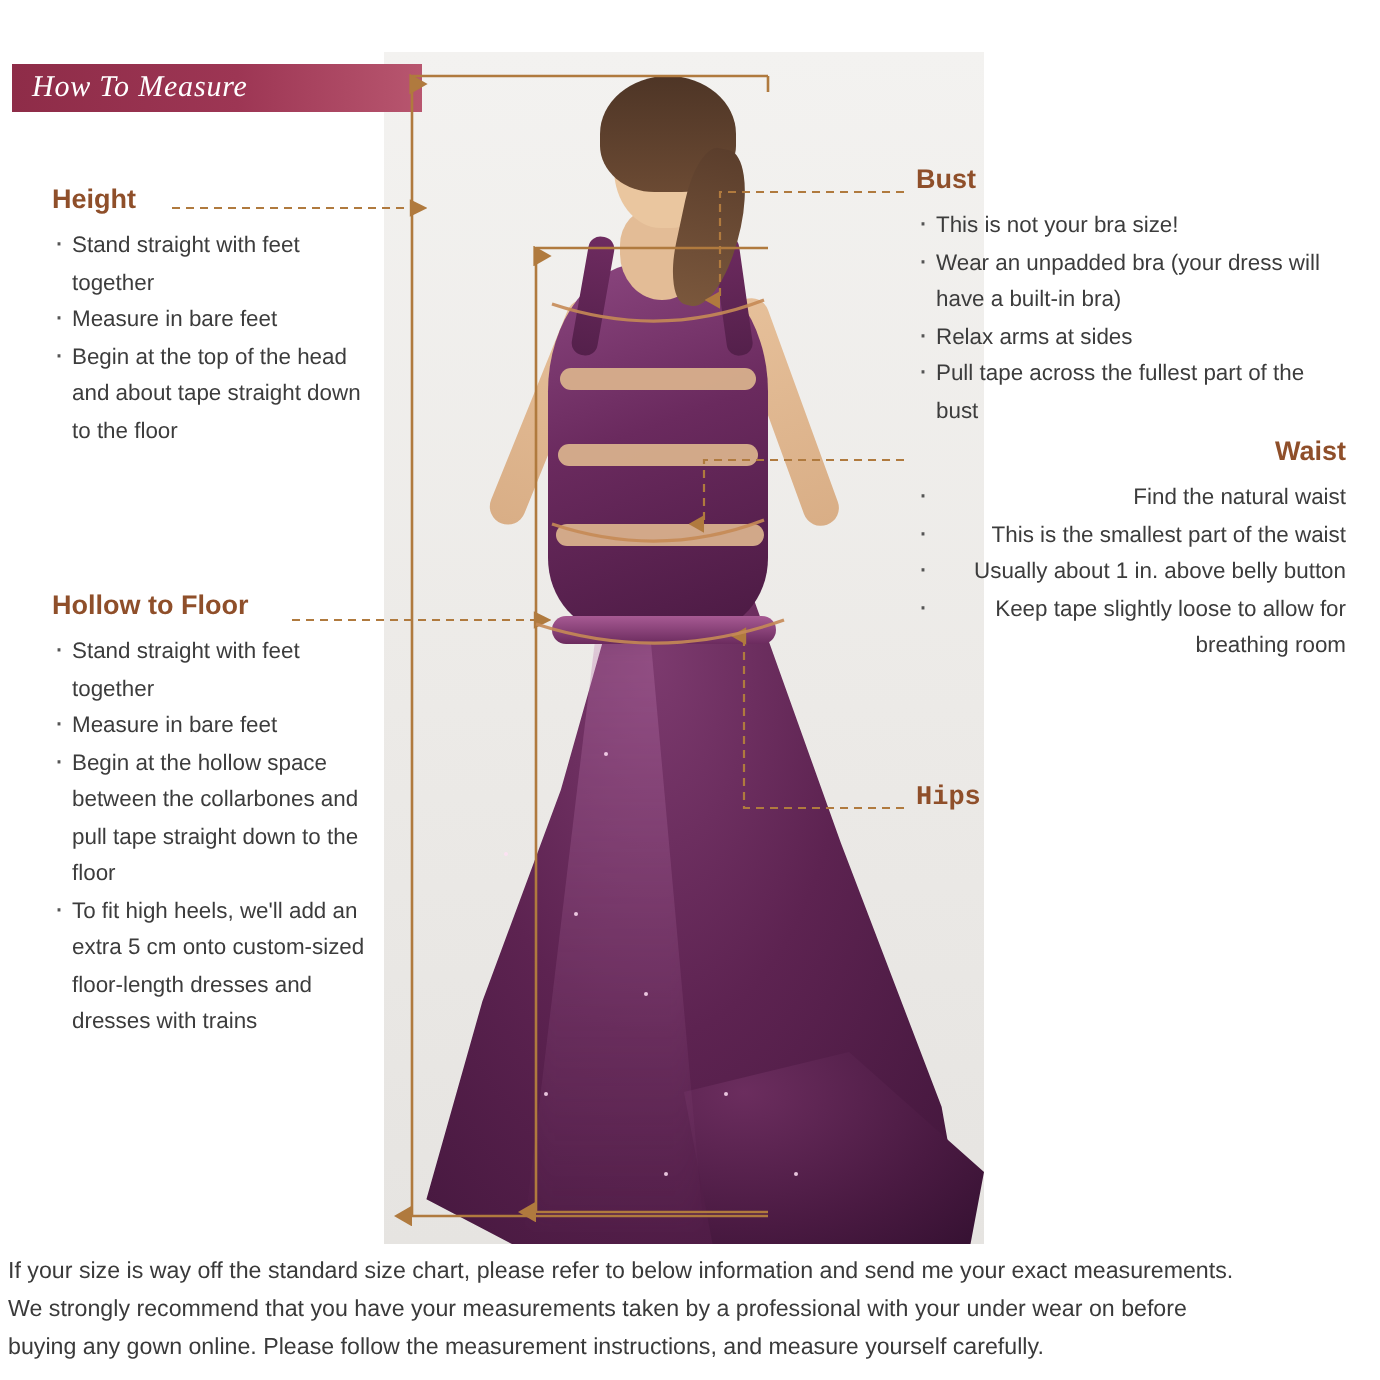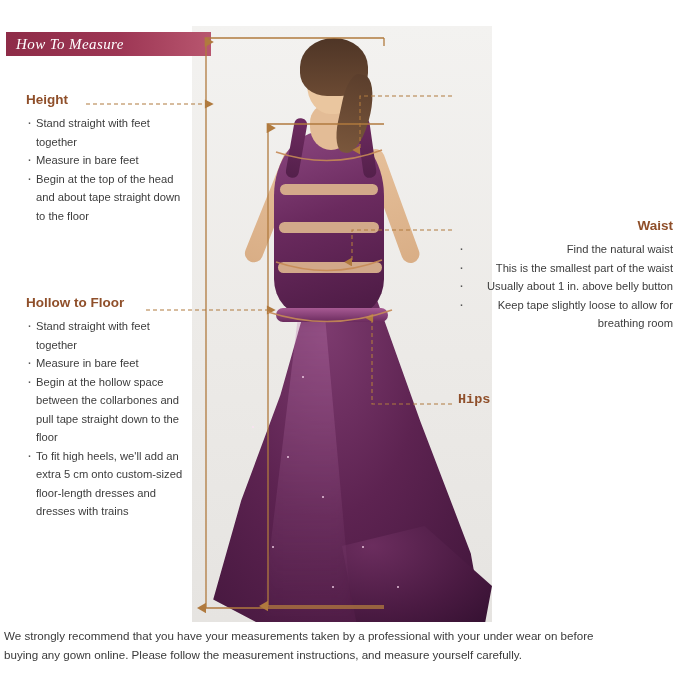--- a/index.html
+++ b/index.html
@@ -337,33 +337,43 @@
   <div class="label-block" id="hollow-block">
     <div class="label-title">Hollow to Floor</div>
     <ul class="bullet-list">
       <li>Stand straight with feet together</li>
       <li>Measure in bare feet</li>
       <li>Begin at the hollow space between the collarbones and pull tape straight down to the floor</li>
       <li>To fit high heels, we'll add an extra 5 cm onto custom-sized floor-length dresses and dresses with trains</li>
     </ul>
   </div>
 
+  <div class="label-block" id="bust-block">
+    <div class="label-title">Bust</div>
+    <ul class="bullet-list">
+      <li>This is not your bra size!</li>
+      <li>Wear an unpadded bra (your dress will have a built-in bra)</li>
+      <li>Relax arms at sides</li>
+      <li>Pull tape across the fullest part of the bust</li>
+    </ul>
+  </div>
 
   <div class="label-block" id="waist-block">
     <div class="label-title">Waist</div>
     <ul class="bullet-list">
       <li>Find the natural waist</li>
       <li>This is the smallest part of the waist</li>
       <li>Usually about 1 in. above belly button</li>
       <li>Keep tape slightly loose to allow for breathing room</li>
     </ul>
   </div>
 
   <div class="label-block" id="hips-block">
     <div class="label-title">Hips</div>
   </div>
 
   <div class="footer">
+    <p>If your size is way off the standard size chart, please refer to below information and send me your exact measurements.</p>
     <p>We strongly recommend that you have your measurements taken by a professional with your under wear on before</p>
     <p>buying any gown online. Please follow the measurement instructions, and measure yourself carefully.</p>
   </div>
 
 </div>
 
 </body></html>

